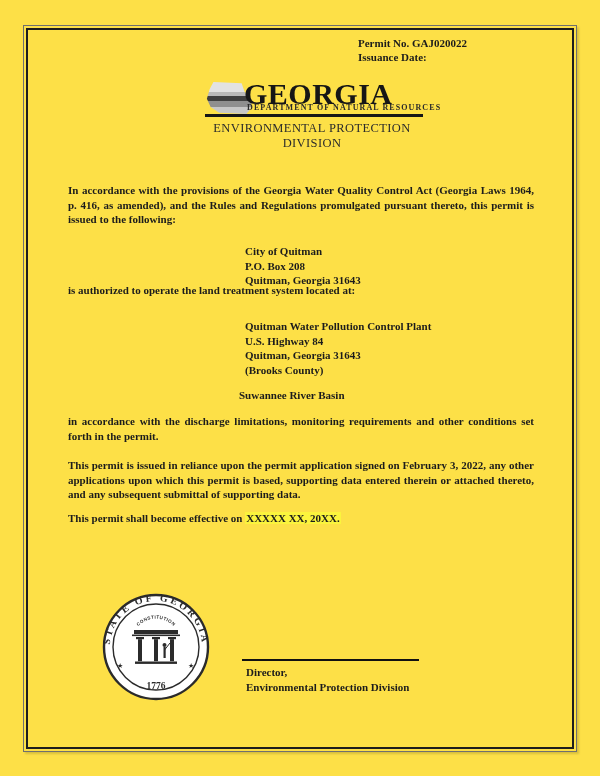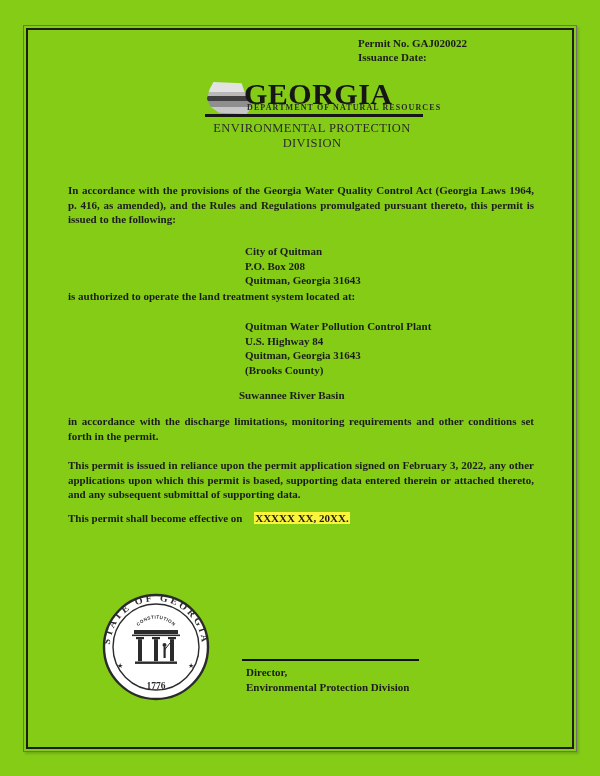--- a/index.html
+++ b/index.html
@@ -1,17 +1,17 @@
 <!DOCTYPE html>
 <html><head>
 <meta charset="utf-8">
 <style>
   html,body{margin:0;padding:0;background:#ffffff;}
   .page{
-    position:relative;width:600px;height:776px;background:#84cc16;
+    position:relative;width:600px;height:776px;background:#fde047;
     font-family:"Liberation Serif","DejaVu Serif",serif;color:#1c1c1c;overflow:hidden;
   }
   .frame-outer{
     position:absolute;left:23px;top:25px;width:552px;height:725px;
     border:1px solid #6f6f6f;box-shadow:2px 2px 2px rgba(0,0,0,.15);
   }
   .frame-inner{
     position:absolute;left:2px;top:2px;right:-4px;bottom:-4px;
     width:544px;height:717px;border:2px solid #1d1d1d;
   }
@@ -26,21 +26,21 @@
     background:linear-gradient(180deg,#e2e2e2 0 30%,#b9b9b9 30% 44%,#3f3f3f 44% 60%,#8f8f8f 60% 78%,#c7c7c7 78% 100%);
     clip-path:polygon(18% 0,78% 4%,84% 30%,100% 62%,96% 86%,88% 100%,30% 96%,12% 78%,4% 52%,10% 22%);
   }
   .ga-word{left:244px;top:79px;width:148px;font-size:30px;line-height:30px;letter-spacing:.5px;color:#161616;font-weight:600;}
   .ga-dept{left:247px;top:103px;font-size:8px;letter-spacing:1.1px;color:#2a2a2a;font-weight:bold;}
   .ga-rule{left:205px;top:114px;width:218px;height:3px;background:#161616;}
   .ga-epd{left:200px;top:121px;width:224px;text-align:center;font-size:12.5px;letter-spacing:.4px;color:#2b2b2b;}
   .doc-title{left:0;top:155px;width:600px;text-align:center;font-size:11.5px;letter-spacing:.3px;}
   .p1{left:68px;top:183px;width:466px;}
   .addr1{left:245px;top:244px;}
-  .auth{left:68px;top:289px;}
+  .auth{left:68px;top:283px;}
   .addr2{left:245px;top:319px;}
   .basin{left:239px;top:388px;text-align:right;}
   .p2{left:68px;top:414px;width:466px;}
   .p3{left:68px;top:458px;width:466px;}
   .eff{left:68px;top:511px;white-space:nowrap;}
   .exp{left:68px;top:540px;white-space:nowrap;}
   .hl{padding:0 1px;}
   .seal{left:101px;top:592px;width:110px;height:110px;}
   .draft{left:283px;top:606px;font-size:45px;line-height:45px;font-weight:bold;letter-spacing:1px;color:#111;}
   .sig-line{left:242px;top:659px;width:177px;height:2px;background:#111;}
@@ -83,21 +83,21 @@
     <div>Quitman, Georgia 31643</div>
     <div>(Brooks County)</div>
   </div>
 
   <div class="abs basin b t11">Suwannee River Basin</div>
 
   <div class="abs p2 b t11 just">in accordance with the discharge limitations, monitoring requirements and other conditions set forth in the permit.</div>
 
   <div class="abs p3 b t11 just">This permit is issued in reliance upon the permit application signed on February 3, 2022, any other applications upon which this permit is based, supporting data entered therein or attached thereto, and any subsequent submittal of supporting data.</div>
 
-  <div class="abs eff b t11"><span>This permit shall become effective on </span><span class="hl" style="background-color: rgb(251, 244, 61); margin-left: 9px;">XXXXX XX, 20XX.</span></div>
+  <div class="abs eff b t11"><span>This permit shall become effective on </span><span class="hl" style="background-color: rgb(251, 244, 61);">XXXXX XX, 20XX.</span></div>
 
 
   <svg class="abs seal" viewBox="0 0 110 110">
     <circle cx="55" cy="55" r="52" fill="#ffffff" stroke="#2b2b2b" stroke-width="2.4"></circle>
     <circle cx="55" cy="55" r="43" fill="none" stroke="#2b2b2b" stroke-width="1.4"></circle>
     <defs>
       <path id="sealTopArc" d="M 9,55 A 46,46 0 0 1 101,55" fill="none"></path>
       <path id="sealBanner" d="M 36,36 A 24,24 0 0 1 74,36" fill="none"></path>
     </defs>
     <text font-family="Liberation Serif, serif" font-size="10" font-weight="bold" fill="#2b2b2b" letter-spacing="2.6">

